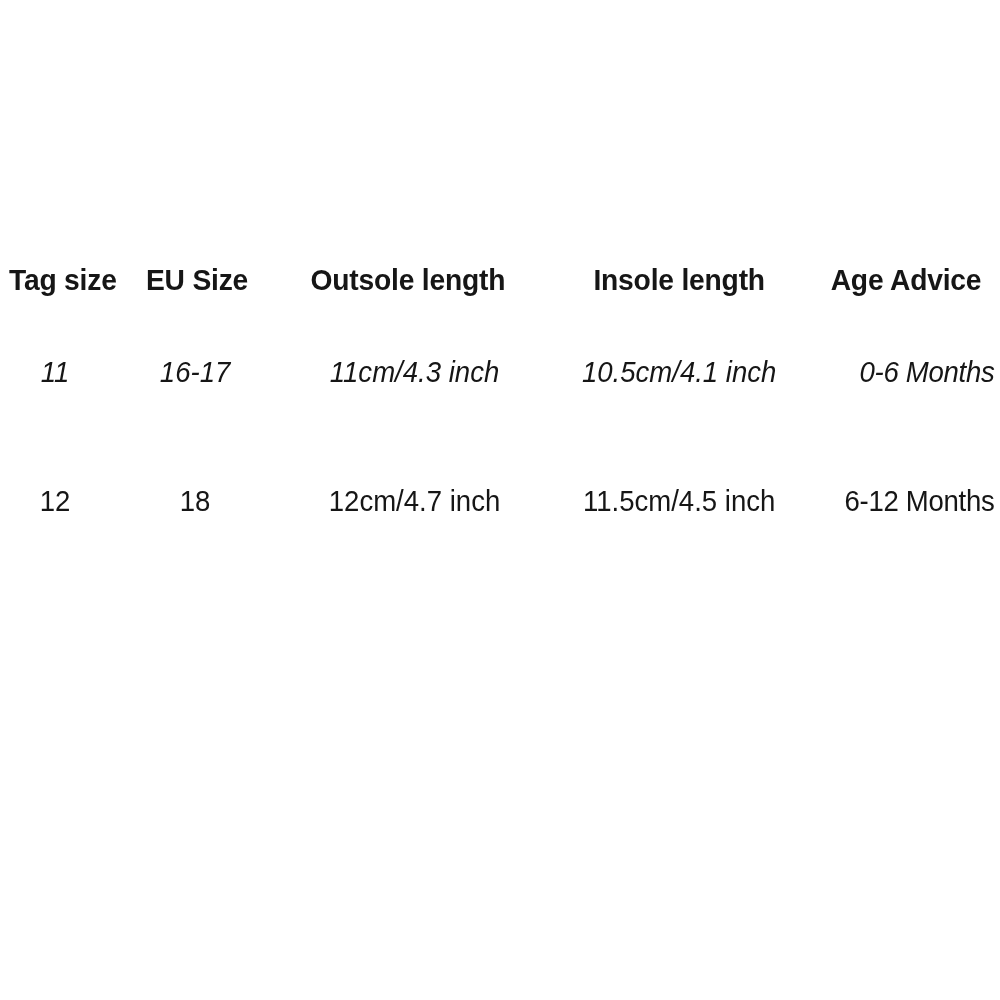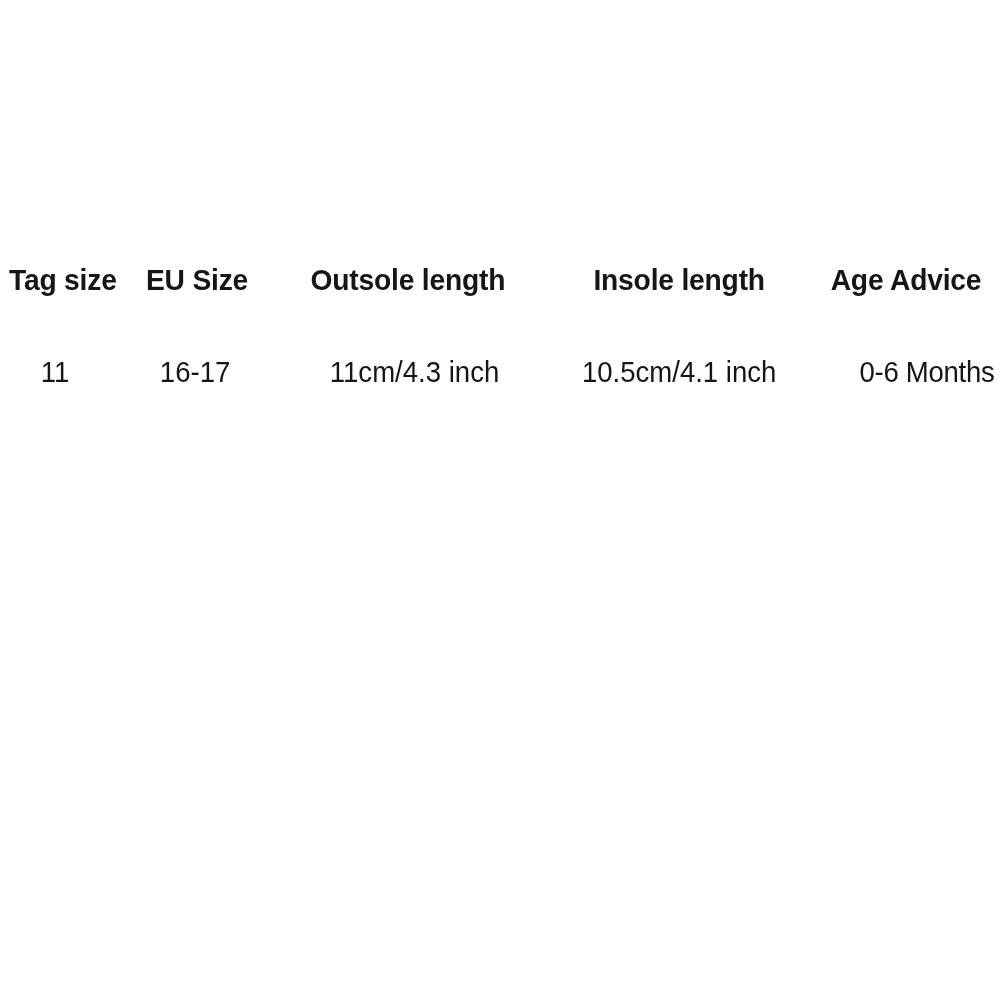--- a/index.html
+++ b/index.html
@@ -94,21 +94,21 @@
   td.d-age {
     text-align: right;
     font-weight: bold;
     letter-spacing: -0.3px;
     padding-right: 1px;
     transform: scaleX(0.93);
     transform-origin: right center;
   }
 
   
-  .size-table tbody tr:first-child { height: 130px; }
+  .size-table tbody tr:first-child { height: 130px; font-style: italic; }
 </style>
 </head>
 <body>
 
 <div class="sheet">
 
   <table class="size-table">
     <colgroup>
       <col class="c-tag">
       <col class="c-eu">
@@ -128,16 +128,23 @@
     </thead>
 
     <tbody>
       <tr>
         <td class="d-tag">11</td>
         <td class="d-eu">16-17</td>
         <td class="d-outsole">11cm/4.3 inch</td>
         <td class="d-insole">10.5cm/4.1 inch</td>
         <td class="d-age">0-6 Months</td>
       </tr>
+      <tr>
+        <td class="d-tag">12</td>
+        <td class="d-eu">18</td>
+        <td class="d-outsole">12cm/4.7 inch</td>
+        <td class="d-insole">11.5cm/4.5 inch</td>
+        <td class="d-age">6-12 Months</td>
+      </tr>
     </tbody>
   </table>
 
 </div>
 
 </body></html>

